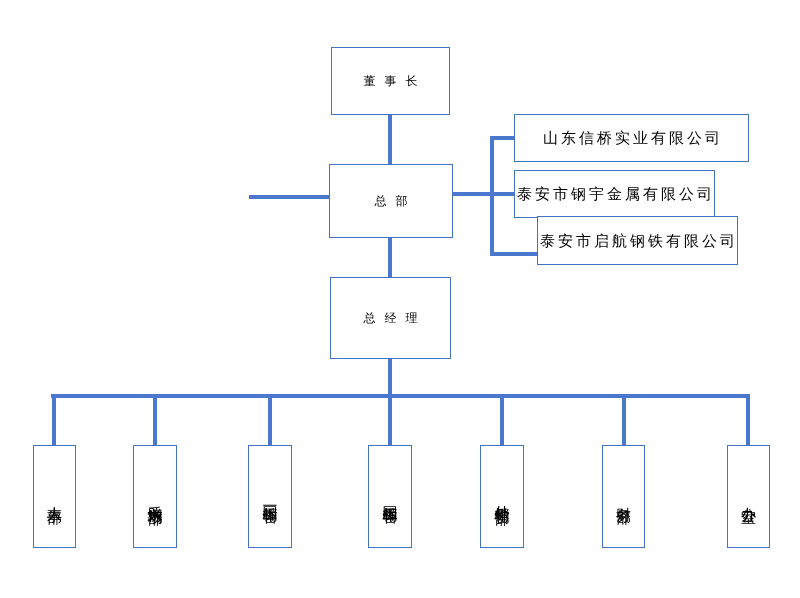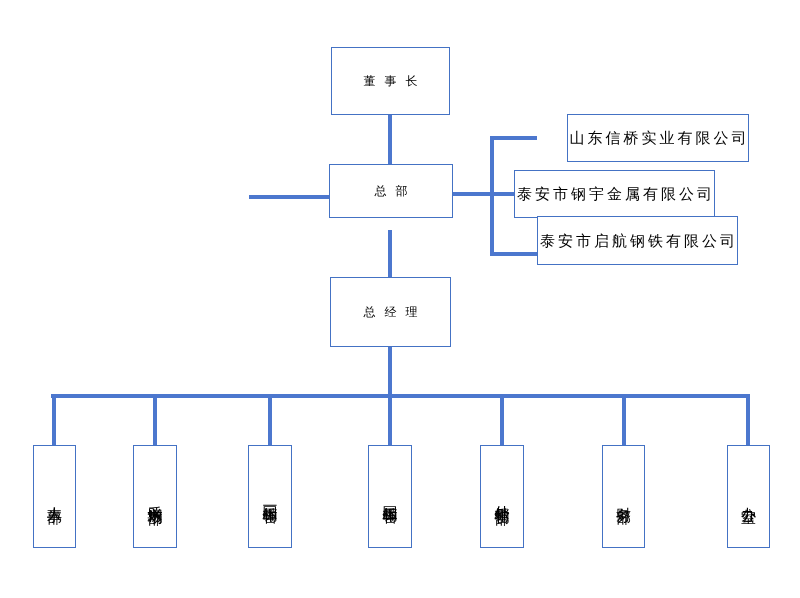--- a/index.html
+++ b/index.html
@@ -67,29 +67,29 @@
   <div class="line" style="left:388px; top:396px; width:4px;  height:49px"></div>
   <div class="line" style="left:500px; top:396px; width:4px;  height:49px"></div>
   <div class="line" style="left:622px; top:396px; width:4px;  height:49px"></div>
   <div class="line" style="left:746px; top:396px; width:4px;  height:49px"></div>
 
   <div class="node lg" style="left:331px; top:47px; width:119px; height:68px">
     <span>董事长</span>
   </div>
 
 
-  <div class="node lg" style="left:329px; top:164px; width:124px; height:54px">
+  <div class="node lg" style="left:329px; top:164px; width:124px; height:74px">
     <span>总部</span>
   </div>
 
-  <div class="node lg" style="left:330px; top:277px; width:121px; height:70px">
+  <div class="node lg" style="left:330px; top:277px; width:121px; height:82px">
     <span>总经理</span>
   </div>
 
-  <div class="node company" style="left:567px; top:114px; width:182px; height:48px">
+  <div class="node company" style="left:514px; top:114px; width:235px; height:48px">
     <span>山东信桥实业有限公司</span>
   </div>
   <div class="node company" style="left:514px; top:170px; width:201px; height:48px">
     <span>泰安市钢宇金属有限公司</span>
   </div>
   <div class="node company" style="left:537px; top:216px; width:201px; height:49px">
     <span>泰安市启航钢铁有限公司</span>
   </div>
 
   <div class="node vert" style="left:33px;  top:445px; width:43px; height:103px">

